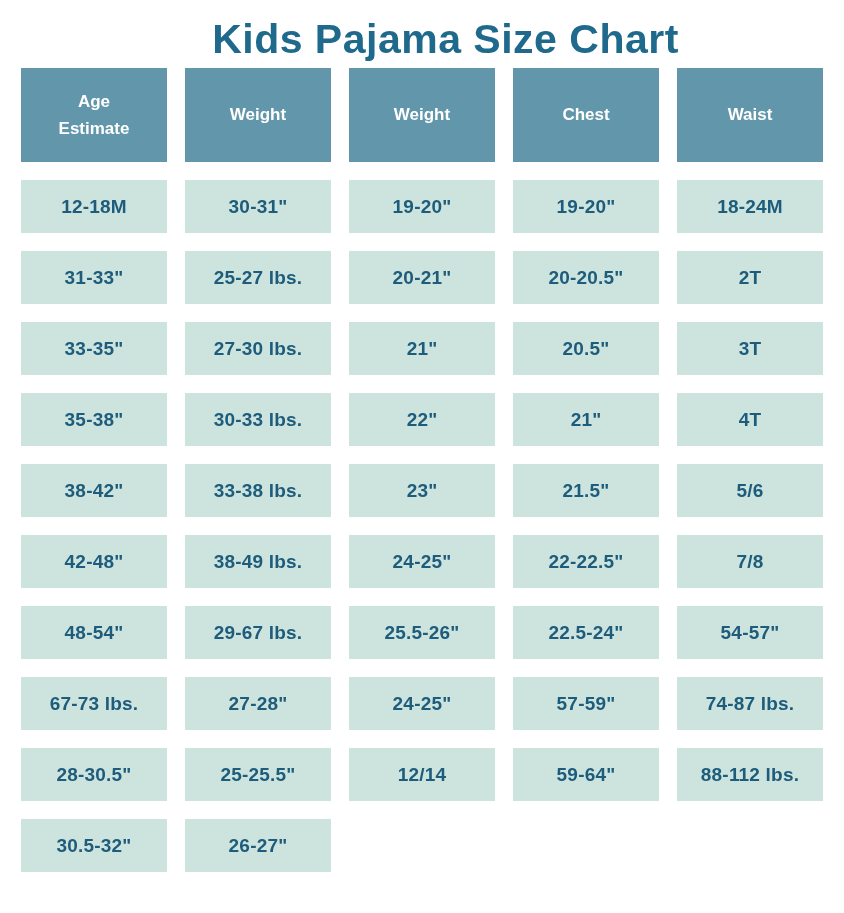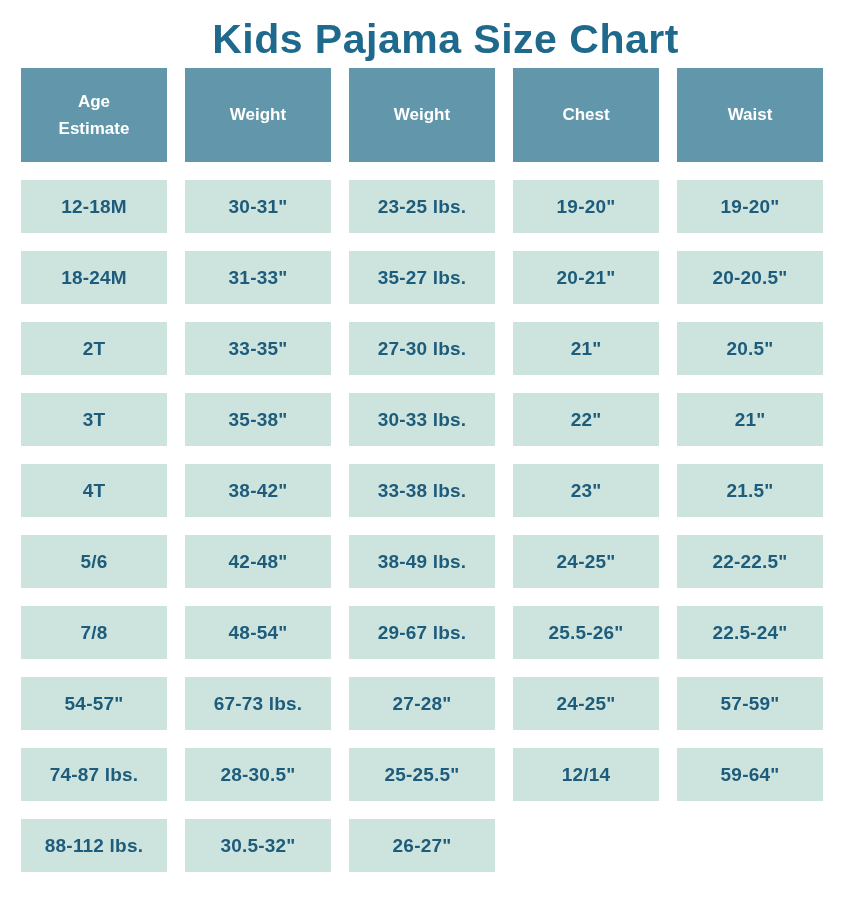--- a/index.html
+++ b/index.html
@@ -74,26 +74,25 @@
 <div class="page">
   <h1 class="title">Kids Pajama Size Chart</h1>
   <div class="size-table" id="size-table">
       <div class="hcell">Age Estimate</div>
       <div class="hcell">Weight</div>
       <div class="hcell">Weight</div>
       <div class="hcell">Chest</div>
       <div class="hcell">Waist</div>
       <div class="cell">12-18M</div>
       <div class="cell">30-31"</div>
-      <div class="cell">23-25 lbs.</div>
       <div class="cell">19-20"</div>
       <div class="cell">19-20"</div>
       <div class="cell">18-24M</div>
       <div class="cell">31-33"</div>
-      <div class="cell">35-27 lbs.</div>
+      <div class="cell">25-27 lbs.</div>
       <div class="cell">20-21"</div>
       <div class="cell">20-20.5"</div>
       <div class="cell">2T</div>
       <div class="cell">33-35"</div>
       <div class="cell">27-30 lbs.</div>
       <div class="cell">21"</div>
       <div class="cell">20.5"</div>
       <div class="cell">3T</div>
       <div class="cell">35-38"</div>
       <div class="cell">30-33 lbs.</div>

